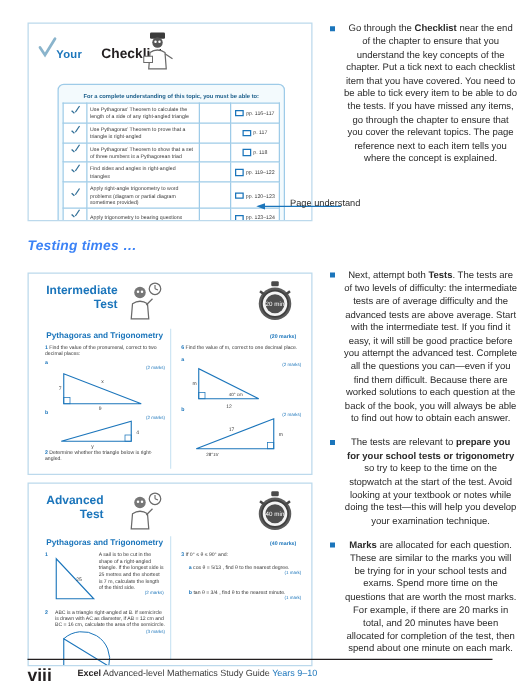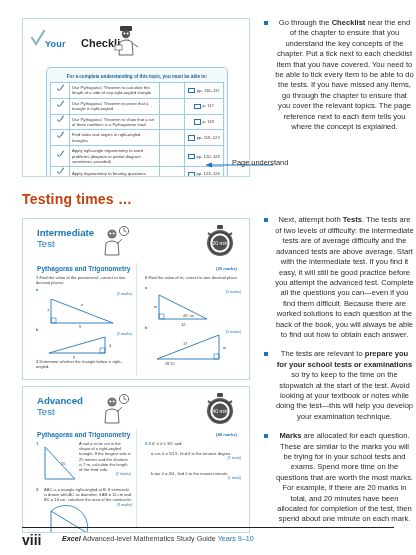--- a/index.html
+++ b/index.html
@@ -44,46 +44,46 @@
              background:#2f6e96;transform:rotate(42deg);}
   .tk:after{content:"";position:absolute;left:2px;top:1px;width:5.6px;height:.9px;
             background:#2f6e96;transform:rotate(-56deg);}
   .bkicon{display:inline-block;width:5px;height:3.4px;border:.5px solid #1b75bb;
           margin-right:1.5px;vertical-align:middle;}
 
   
   .callout{position:absolute;left:232px;top:158px;font-size:7.4px;color:#2b2b2b;}
 
   
-  #testing-times{position:absolute;left:22px;top:191px;font-size:14px;
-                 font-weight:bold;color:#c2410c;letter-spacing:.2px;}
+  #testing-times{position:absolute;left:22px;top:191px;font-size:11px;
+                 font-weight:bold;color:#3b82f6;letter-spacing:.2px;font-style:italic;}
 
   
   #intermediate-panel{left:22px;top:218px;width:226px;height:160px;}
   #advanced-panel{left:22px;top:386px;width:226px;height:145px;overflow:hidden;}
   .test-head{position:absolute;left:14px;top:9px;}
   .test-head .lv{font-size:9.6px;font-weight:bold;color:#1b75bb;display:block;line-height:10px;}
-  .test-head .tw{font-size:9.6px;font-weight:normal;color:#1b75bb;display:block;
-                 line-height:11px;text-align:left;}
+  .test-head .tw{font-size:9.6px;font-weight:bold;color:#1b75bb;display:block;
+                 line-height:11px;text-align:right;}
   .clockman{position:absolute;left:78px;top:6px;width:30px;height:30px;}
   .stopwatch{position:absolute;right:14px;top:6px;width:30px;height:32px;}
   .topic{position:absolute;left:14px;font-size:6.6px;font-weight:bold;color:#1b75bb;}
   .marks-tot{position:absolute;right:12px;font-size:4.2px;color:#1b75bb;font-weight:bold;}
   .qcol{position:absolute;font-size:4.1px;line-height:5.2px;color:#3b3b3b;}
   .qnum{font-weight:bold;color:#1b75bb;font-size:4.2px;}
   .mk{color:#1b75bb;font-size:3.6px;text-align:right;display:block;}
   .vdiv{position:absolute;top:34px;bottom:4px;width:0;border-left:.6px solid #cfe6f4;}
   svg{display:block;overflow:visible;}
 
   
   .rule{position:absolute;left:22px;width:372px;height:0;border-top:1px solid #231f20;}
   #footer-rule{top:527px;}
   #folio{position:absolute;left:22px;top:532px;font-size:14px;font-weight:bold;color:#231f20;}
   #footline{position:absolute;left:62px;top:534px;font-size:7.2px;color:#3b3b3b;}
-  #footline .ex{font-weight:bold;font-style:italic;color:#231f20;}
+  #footline .ex{font-weight:bold;color:#231f20;}
   #footline .yr{color:#1b75bb;margin-top:12px;}
 </style>
 </head>
 <body>
 
 <div class="page">
 
   <div class="panel" id="checklist-panel">
 
     <div class="your-chk">
@@ -320,21 +320,21 @@
       <div class="note">
         <span class="sq"></span>
         <p><span>Go through the </span><span class="b">Checklist</span><span> near the end of the chapter to ensure that you understand the key concepts of the chapter. Put a tick next to each checklist item that you have covered. You need to be able to tick every item to be able to do the tests. If you have missed any items, go through the chapter to ensure that you cover the relevant topics. The page reference next to each item tells you where the concept is explained.</span></p>
       </div>
       <div class="note" style="margin-top: 83px;">
         <span class="sq"></span>
         <p><span>Next, attempt both </span><span class="b">Tests</span><span>. The tests are of two levels of difficulty: the intermediate tests are of average difficulty and the advanced tests are above average. Start with the intermediate test. If you find it easy, it will still be good practice before you attempt the advanced test. Complete all the questions you can—even if you find them difficult. Because there are worked solutions to each question at the back of the book, you will always be able to find out how to obtain each answer.</span></p>
       </div>
       <div class="note">
         <span class="sq"></span>
-        <p><span>The tests are relevant to </span><span class="b">prepare you for your school tests or examinations</span><span> so try to keep to the time on the stopwatch at the start of the test. Avoid looking at your textbook or notes while doing the test—this will help you develop your examination technique.</span></p>
+        <p><span>The tests are relevant to </span><span class="b">prepare you for your school tests or trigonometry</span><span> so try to keep to the time on the stopwatch at the start of the test. Avoid looking at your textbook or notes while doing the test—this will help you develop your examination technique.</span></p>
       </div>
       <div class="note">
         <span class="sq"></span>
         <p><span class="b">Marks</span><span> are allocated for each question. These are similar to the marks you will be trying for in your school tests and exams. Spend more time on the questions that are worth the most marks. For example, if there are 20 marks in total, and 20 minutes have been allocated for completion of the test, then spend about one minute on each mark.</span></p>
       </div>
     </div>
 
   <div class="rule" id="footer-rule"></div>
   <div id="folio">viii</div>
   <div id="footline">

